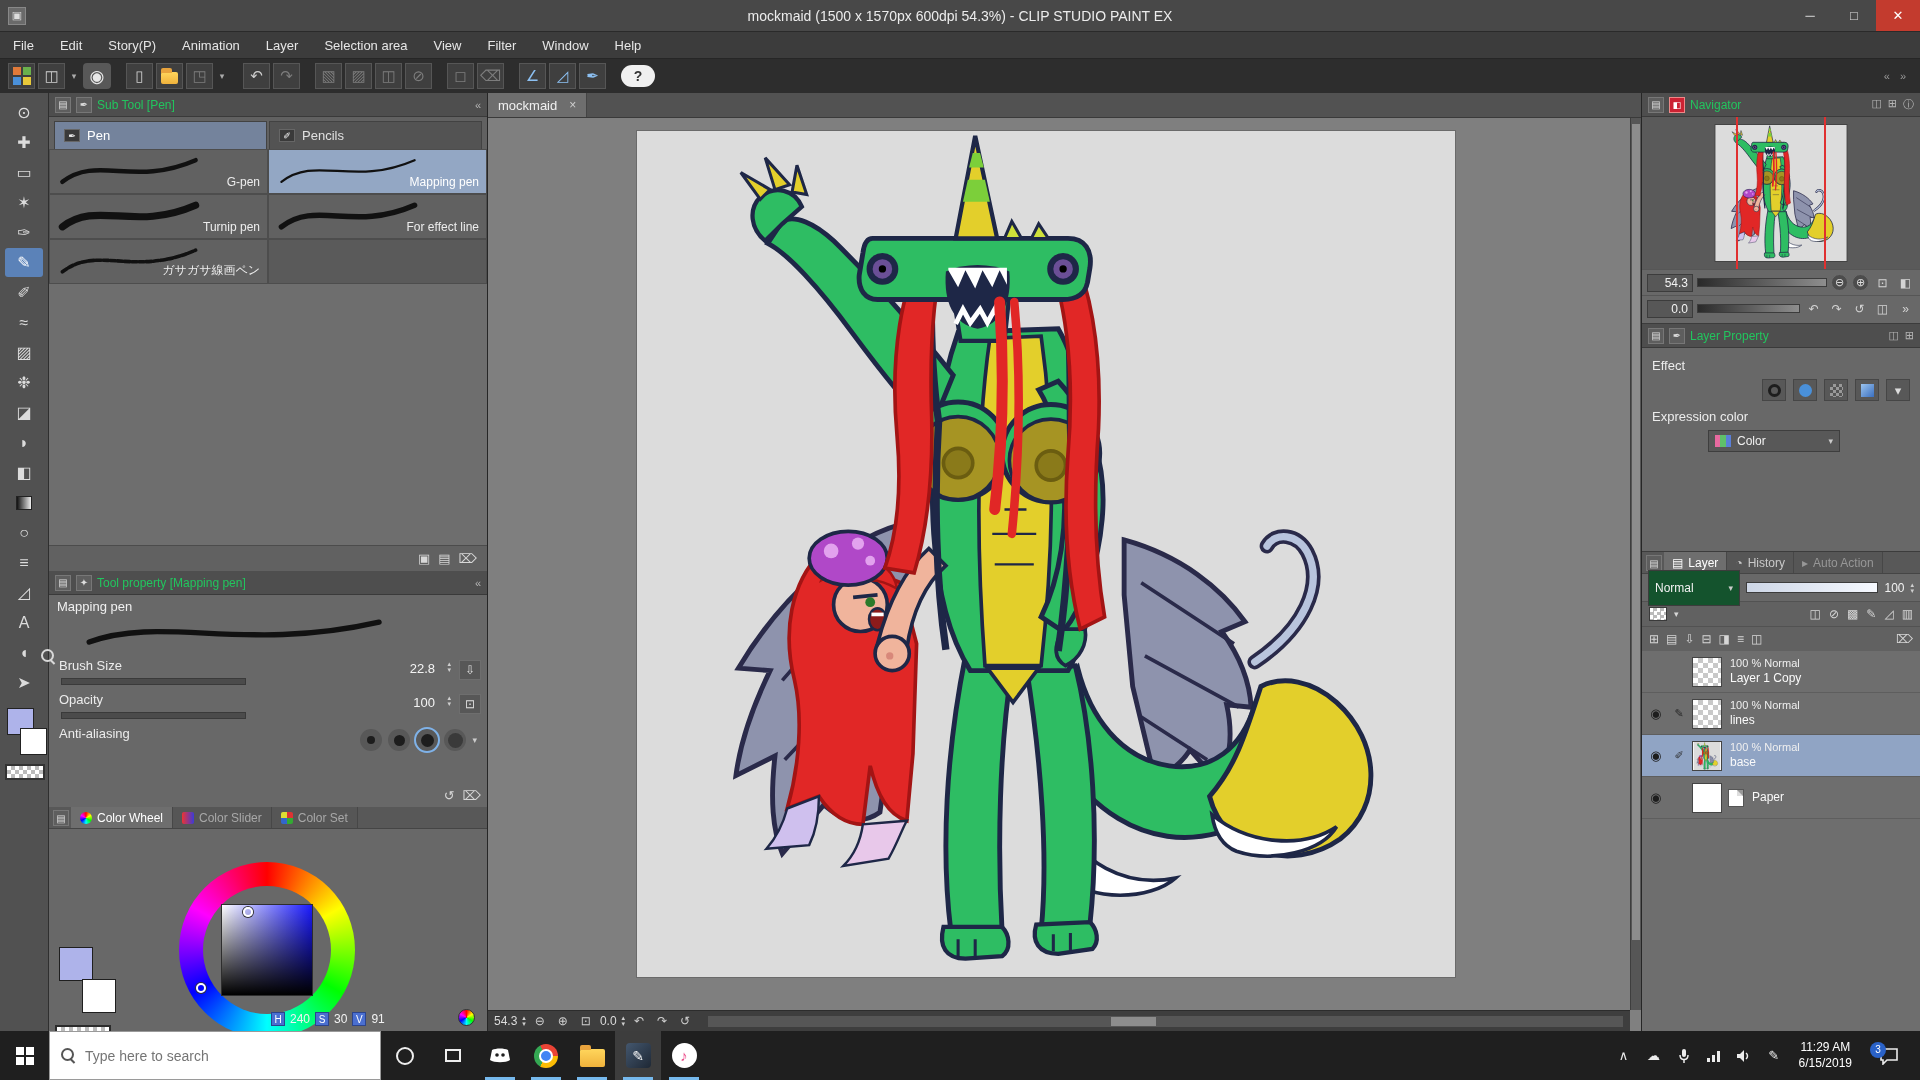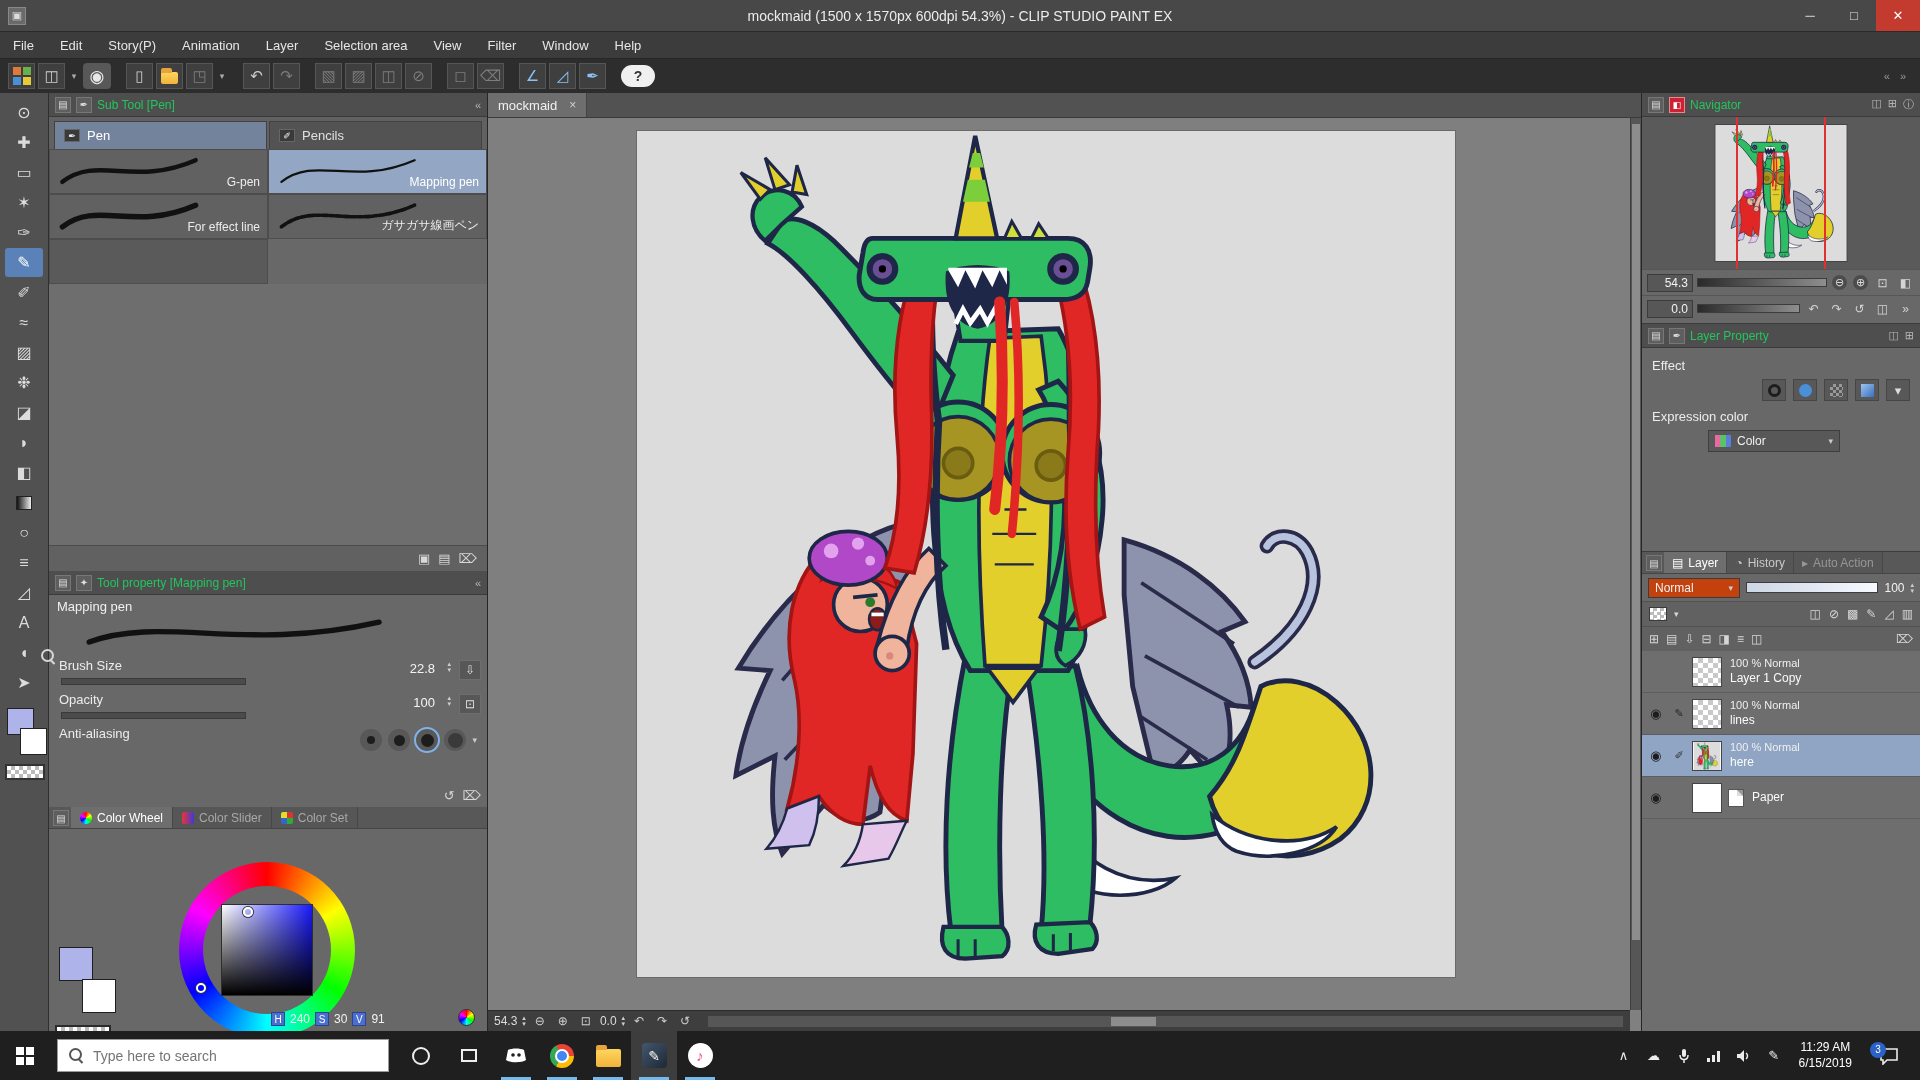--- a/index.html
+++ b/index.html
@@ -151,21 +151,21 @@
 .lp-dd{margin-left:56px;width:132px;height:22px;background:#585858;border:1px solid #3e3e3e;display:flex;align-items:center;gap:6px;padding:0 6px;font-size:12px;color:#f0f0f0}
 .lp-dd .chip{width:16px;height:12px;background:linear-gradient(to right,#e86aa0 0 33%,#5fc06a 33% 66%,#5a7fd8 66%)}
 .lp-dd .caret{margin-left:auto;font-size:9px;color:#ccc}
 
 .layer-panel{position:absolute;top:458px;left:0;right:0;bottom:0;border-top:1px solid #3c3c3c;background:#6e6e6e}
 .lyr-tabs{height:22px;display:flex;background:#585858;border-bottom:1px solid #454545}
 .lyr-tab{display:flex;align-items:center;gap:5px;padding:0 8px;font-size:12px;color:#c9c9c9;background:#565656;border-right:1px solid #474747}
 .lyr-tab.active{background:#6e6e6e;color:#fff}
 .lyr-tab.dim{color:#979797}
 .blend-row{height:27px;display:flex;align-items:center;gap:6px;padding:0 6px;background:#686868}
-.blend-dd{width:92px;height:20px;background:#c2410c;border:1px solid #3c3c3c;display:flex;align-items:center;padding:0 6px;font-size:12px;color:#f2f2f2}
+.blend-dd{width:92px;height:36px;background:#14532d;border:1px solid #3c3c3c;display:flex;align-items:center;padding:0 6px;font-size:12px;color:#f2f2f2}
 .blend-dd .caret{margin-left:auto;font-size:9px;color:#ccc}
 .op-slider{flex:1;height:11px;background:linear-gradient(to right,#cdd6e6,#f6f9ff);border:1px solid #3c3c3c}
 .op-val{font-size:12px;color:#f2f2f2}
 .mask-row,.cmd-row{height:25px;display:flex;align-items:center;gap:7px;padding:0 7px;background:#616161;border-top:1px solid #525252;color:#d6d6d6;font-size:12px}
 .mini-chip{width:18px;height:14px;border:1px solid #3a3a3a;background:conic-gradient(#bbb 25%,#fff 0 50%,#bbb 0 75%,#fff 0);background-size:7px 7px}
 .row-right{margin-left:auto;display:flex;gap:8px}
 .lyr-list{background:#6e6e6e}
 .lyr-row{height:42px;display:flex;align-items:center;border-bottom:1px solid #5e5e5e;padding:0 4px;gap:4px}
 .lyr-row.sel{background:#90a4c4}
 .eye-col{width:20px;display:flex;align-items:center;justify-content:center;color:#1d1d1d;font-size:13px}
@@ -177,21 +177,21 @@
 .lyr-info{font-size:11px;color:#efefef}
 .lyr-name{font-size:12px;color:#fafafa}
 .page-ico{width:16px;height:18px;background:#fff;border:1px solid #555;position:relative;margin-left:2px}
 .page-ico::after{content:"";position:absolute;right:0;top:0;border-style:solid;border-width:0 6px 6px 0;border-color:transparent #999 #ddd transparent}
 
 
 .taskbar{position:absolute;left:0;right:0;bottom:0;height:49px;background:#1f1f1f;display:flex;align-items:stretch;z-index:5}
 .start-btn{width:49px;display:flex;align-items:center;justify-content:center}
 .win-logo{display:grid;grid-template-columns:8px 8px;grid-template-rows:8px 8px;gap:2px}
 .win-logo span{background:#fff}
-.search-box{width:332px;background:#fff;border:1px solid #9a9a9a;display:flex;align-items:center;gap:9px;padding:0 11px;margin:8px}
+.search-box{width:332px;background:#fff;border:1px solid #9a9a9a;display:flex;align-items:center;gap:9px;padding:0 11px;margin:0}
 .search-box .mag-icon::before{border-color:#555}
 .search-box .mag-icon::after{background:#555}
 .search-box input{border:none;outline:none;flex:1;font-size:14px;color:#333;font-family:"Liberation Sans",sans-serif;background:transparent}
 .tb-btn{width:48px;display:flex;align-items:center;justify-content:center;color:#eee}
 .cortana-ring{width:18px;height:18px;border:2px solid #eee;border-radius:50%}
 .taskview-sq{width:16px;height:13px;border:2px solid #eee}
 .task-icon{width:46px;display:flex;align-items:center;justify-content:center;position:relative}
 .task-icon.open::after{content:"";position:absolute;left:8px;right:8px;bottom:0;height:3px;background:#76b9ed}
 .task-icon.active{background:#3d3d3d}
 .chrome-icon{width:24px;height:24px;border-radius:50%;background:conic-gradient(from -30deg,#ea4335 0 120deg,#fbbc05 0 240deg,#34a853 0 360deg);position:relative}
@@ -433,20 +433,26 @@
           <span class="brush-label">G-pen</span>
         </div>
         <div class="brush-cell sel">
           <svg width="150" height="36" viewBox="0 0 160 40">
               <use href="#brushstroke" stroke-width="2.5"></use>
             </svg>
           <span class="brush-label">Mapping pen</span>
         </div>
         <div class="brush-cell">
           <svg width="150" height="36" viewBox="0 0 160 40">
+              <use href="#brushstroke" stroke-width="8"></use>
+            </svg>
+          <span class="brush-label">Turnip pen</span>
+        </div>
+        <div class="brush-cell">
+          <svg width="150" height="36" viewBox="0 0 160 40">
               <use href="#brushstroke" stroke-width="6"></use>
             </svg>
           <span class="brush-label">For effect line</span>
         </div>
         <div class="brush-cell">
           <svg width="150" height="36" viewBox="0 0 160 40">
               <use href="#brushstroke" stroke-width="4" stroke-dasharray="6 2"></use>
             </svg>
           <span class="brush-label">ガサガサ線画ペン</span>
         </div>
@@ -749,21 +755,21 @@
         <div class="lyr-row sel">
           <span class="eye-col">◉</span>
           <span class="tool-col">✐</span>
           <span class="lyr-thumb white">
               <svg viewBox="0 0 668 693">
                 <use href="#artwork"></use>
               </svg>
             </span>
           <span class="lyr-text">
             <span class="lyr-info">100 % Normal</span>
-            <span class="lyr-name">here</span>
+            <span class="lyr-name">base</span>
           </span>
         </div>
         <div class="lyr-row">
           <span class="eye-col">◉</span>
           <span class="tool-col"></span>
           <span class="lyr-thumb white"></span>
           <span class="page-ico"></span>
           <span class="lyr-text">
             <span class="lyr-name">Paper</span>
           </span>

